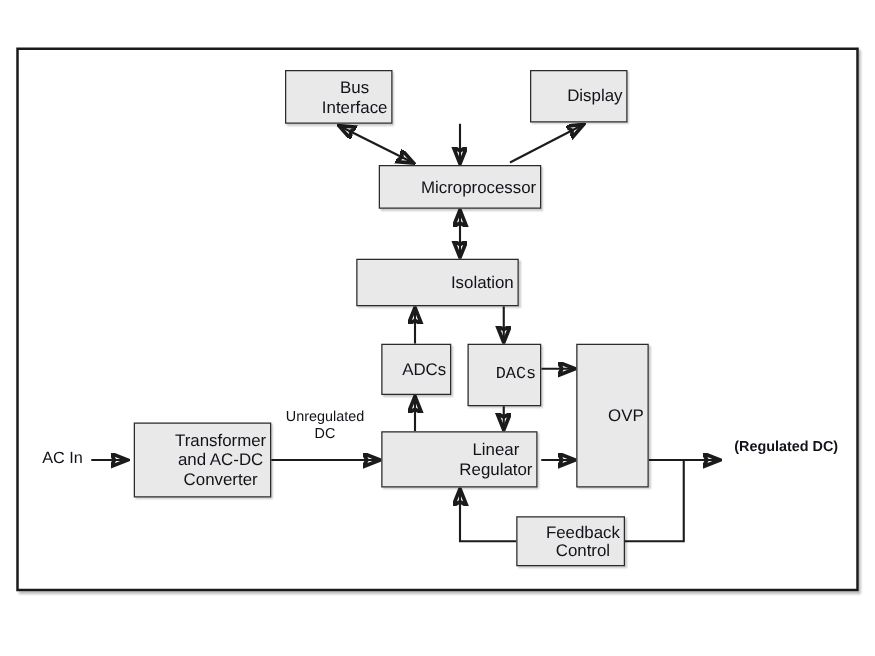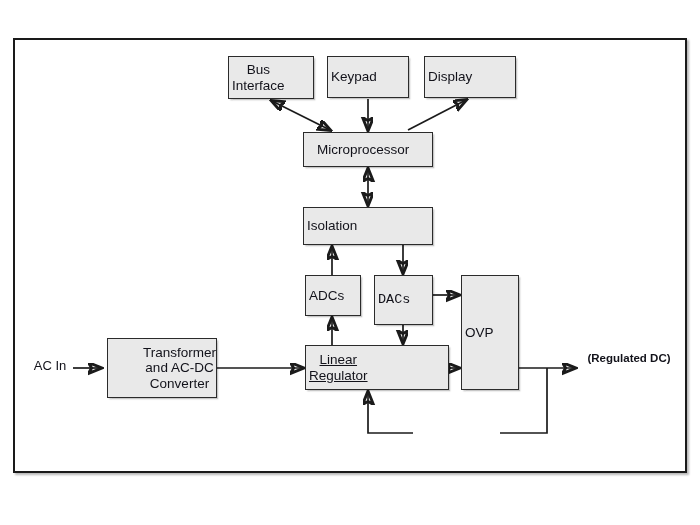--- a/index.html
+++ b/index.html
@@ -23,21 +23,21 @@
   }
 
   
   .box{
     position:absolute;
     box-sizing:border-box;
     background:#e9e9e9;
     border:1.6px solid #2b2b2b;
     display:flex;
     align-items:center;
-    justify-content:flex-start;
+    justify-content:flex-end;
     text-align:center;
     color:#12121a;
     font-size:13.5px;
     line-height:1.12;
     font-family:"Liberation Sans", sans-serif;
     box-shadow:1.5px 1.5px 1.5px rgba(0,0,0,0.22);
     z-index:4;
   }
   .box span{display:block;padding:0 3px;}
 
@@ -113,64 +113,71 @@
     <polyline points="413,433 368,433 368,392" marker-end="url(#ah)"></polyline>
   </svg>
 
   <div class="box" style="left:228px;top:56px;width:86px;height:43px;">
     <div>
       <span>Bus</span>
       <span>Interface</span>
     </div>
   </div>
 
-  <div class="box" style="left:327px;top:56px;width:82px;height:42px;">
-    <span>Keypad</span>
-  </div>
 
-  <div class="box" style="left:424px;top:56px;width:92px;height:42px;">
+  <div class="box" style="left:424px;top:56px;width:78px;height:42px;">
     <span>Display</span>
   </div>
 
   <div class="box" style="left:303px;top:132px;width:130px;height:35px;padding-left:10px;">
     <span>Microprocessor</span>
   </div>
 
-  <div class="box" style="left:303px;top:207px;width:130px;height:38px;">
+  <div class="box" style="left:285px;top:207px;width:130px;height:38px;">
     <span>Isolation</span>
   </div>
 
   <div class="box" style="left:305px;top:275px;width:56px;height:41px;">
     <span>ADCs</span>
   </div>
 
   <div class="box" style="left:374px;top:275px;width:59px;height:50px;font-family:Liberation Mono, monospace;">
     <span>DACs</span>
   </div>
 
   <div class="box" style="left:461px;top:275px;width:58px;height:115px;">
     <span>OVP</span>
   </div>
 
-  <div class="box" style="left:305px;top:345px;width:144px;height:45px;text-decoration:underline;">
+  <div class="box" style="left:305px;top:345px;width:125px;height:45px;">
     <div>
       <span>Linear</span>
       <span>Regulator</span>
     </div>
   </div>
 
   <div class="box" style="left:107px;top:338px;width:110px;height:60px;padding-left:32px;">
     <div>
       <span>Transformer</span>
       <span>and AC-DC</span>
       <span>Converter</span>
     </div>
   </div>
 
+  <div class="box" style="left:413px;top:413px;width:87px;height:40px;">
+    <div>
+      <span>Feedback</span>
+      <span>Control</span>
+    </div>
+  </div>
 
   <div class="label lbl-acin" style="left:26px;top:359px;width:48px;">AC In</div>
 
+  <div class="label lbl-unreg" style="left:218px;top:328px;width:84px;">
+    <div>Unregulated</div>
+    <div>DC</div>
+  </div>
 
   <div class="label" style="left:574px;top:352px;width:110px;">
     <div class="lbl-out-sub">(Regulated DC)</div>
   </div>
 
 </div>
 
 </body></html>

